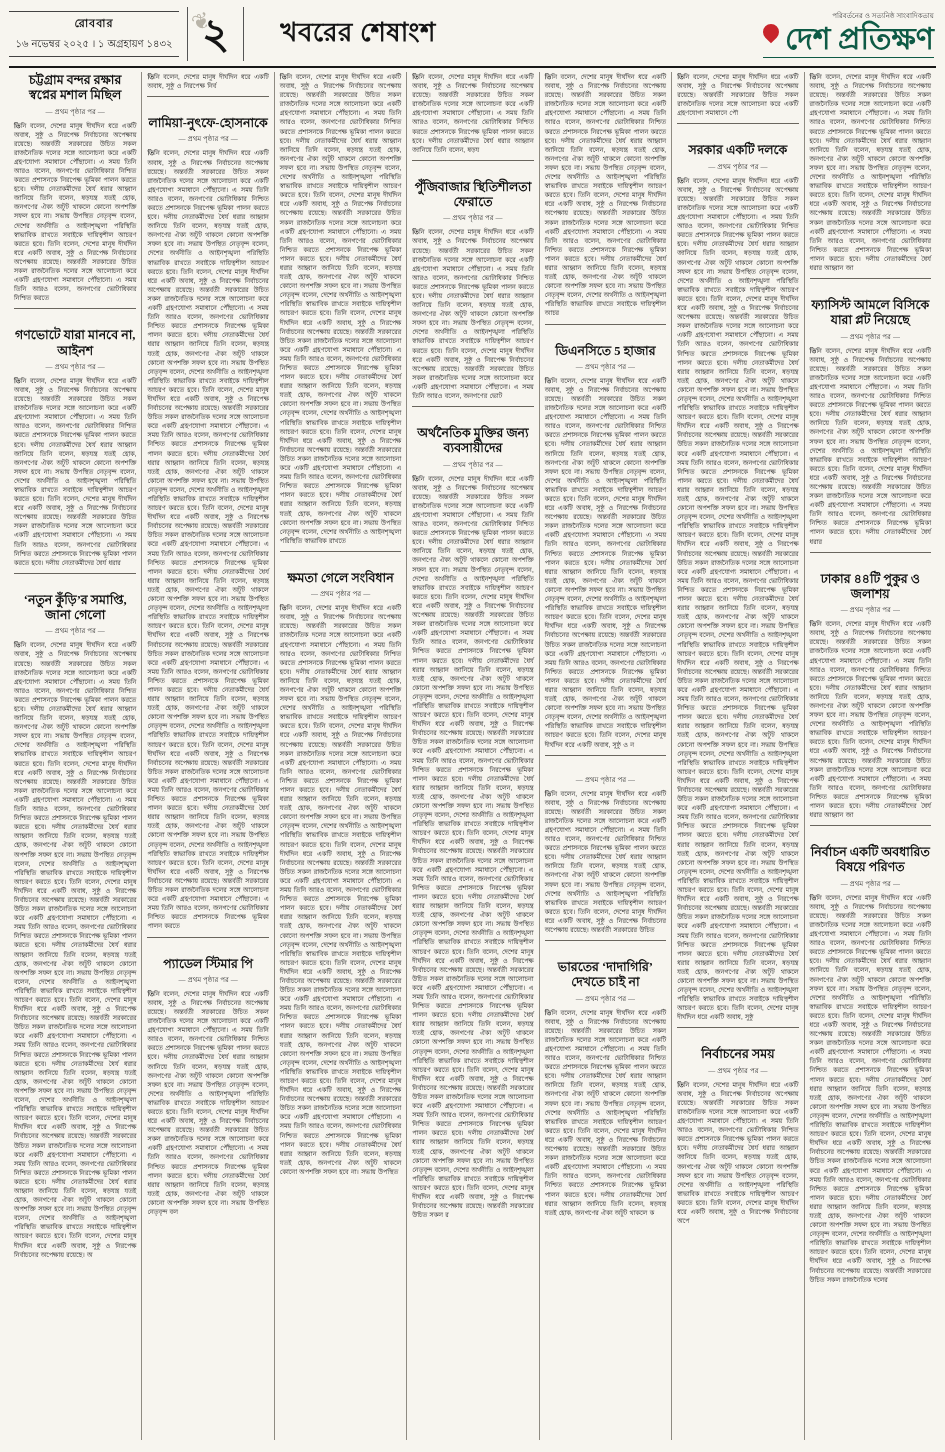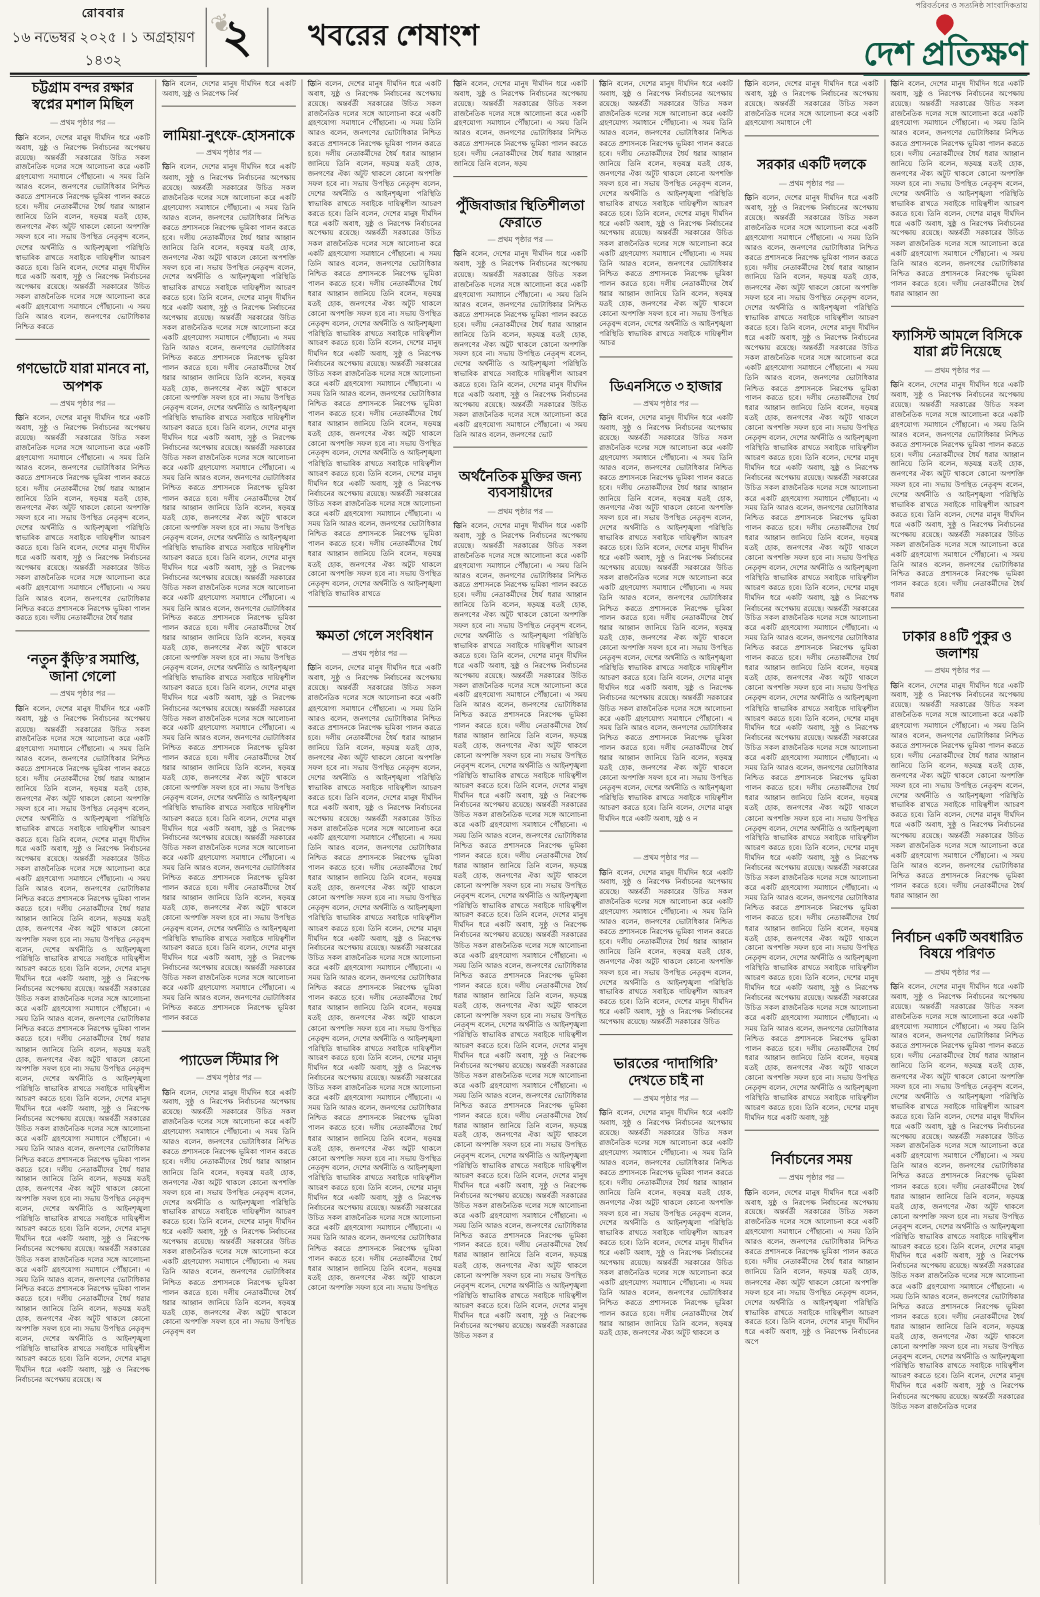--- a/index.html
+++ b/index.html
@@ -21,44 +21,44 @@
     border-bottom:2.5px solid #181818;
     padding-bottom:4px;
     box-sizing:border-box;
   }
   .mh-left{
     width:170px;flex:0 0 auto;text-align:center;
     border-top:1px solid #444;border-bottom:1px solid #444;
     padding:3px 0;margin-right:8px;
   }
   .mh-left .day{font-size:11px;font-weight:700;letter-spacing:1px;}
-  .mh-left .date{font-size:13px;margin-top:2px;color:#222;}
+  .mh-left .date{font-size:10px;margin-top:2px;color:#222;}
   .pageno-wrap{
     position:relative;flex:0 0 auto;
     border-left:1px solid #555;border-right:1px solid #555;
     padding:0 14px;margin-right:12px;height:54px;
     display:flex;align-items:center;justify-content:center;
   }
   .pageno-wrap .leaf{
     position:absolute;left:4px;top:2px;
     font-size:22px;color:#b9b4a8;transform:rotate(-20deg);
   }
   .pageno{font-size:42px;font-weight:700;font-family:"Liberation Serif","DejaVu Serif",serif;line-height:1;}
   .mh-section{
     flex:1 1 auto;
     font-size:26px;font-weight:700;letter-spacing:.5px;
     font-family:"Liberation Serif","DejaVu Serif",serif;
     margin-left:24px;
   }
   .mh-logo{flex:0 0 auto;text-align:right;padding-right:2px;}
   .mh-logo .tagline{font-size:7px;color:#444;margin-bottom:2px;}
   .paper-name{
-    display:flex;align-items:center;justify-content:flex-end;gap:6px;
+    display:flex;align-items:flex-start;justify-content:flex-end;gap:6px;
     font-size:30px;font-weight:700;color:#0e5a45;
-    font-family:"Liberation Serif","DejaVu Serif",serif;line-height:1;flex-direction:column;
+    font-family:"Liberation Serif","DejaVu Serif",serif;line-height:1;
   }
   .logo-mark{
     width:16px;height:16px;border-radius:50% 50% 50% 0;
     background:#c8242b;display:inline-block;flex:0 0 auto;
     transform:rotate(-45deg);
   }
   .mh-logo .logo-rule{border-top:1px solid #0e5a45;margin-top:3px;}
   
   .columns{
     display:grid;grid-template-columns:repeat(7,1fr);
@@ -113,21 +113,21 @@
   </div>
 
   <div class="columns" id="cols">
       <div class="col">
         <div class="block">
           <h3>চট্টগ্রাম বন্দর রক্ষার স্বপ্নের মশাল মিছিল</h3>
           <div class="kicker">প্রথম পৃষ্ঠার পর</div>
           <p class="body">তিনি বলেন, দেশের মানুষ দীর্ঘদিন ধরে একটি অবাধ, সুষ্ঠু ও নিরপেক্ষ নির্বাচনের অপেক্ষায় রয়েছে। অন্তর্বর্তী সরকারের উচিত সকল রাজনৈতিক দলের সঙ্গে আলোচনা করে একটি গ্রহণযোগ্য সমাধানে পৌঁছানো। এ সময় তিনি আরও বলেন, জনগণের ভোটাধিকার নিশ্চিত করতে প্রশাসনকে নিরপেক্ষ ভূমিকা পালন করতে হবে। দলীয় নেতাকর্মীদের ধৈর্য ধরার আহ্বান জানিয়ে তিনি বলেন, ষড়যন্ত্র যতই হোক, জনগণের ঐক্য অটুট থাকলে কোনো অপশক্তি সফল হবে না। সভায় উপস্থিত নেতৃবৃন্দ বলেন, দেশের অর্থনীতি ও আইনশৃঙ্খলা পরিস্থিতি স্বাভাবিক রাখতে সবাইকে দায়িত্বশীল আচরণ করতে হবে। তিনি বলেন, দেশের মানুষ দীর্ঘদিন ধরে একটি অবাধ, সুষ্ঠু ও নিরপেক্ষ নির্বাচনের অপেক্ষায় রয়েছে। অন্তর্বর্তী সরকারের উচিত সকল রাজনৈতিক দলের সঙ্গে আলোচনা করে একটি গ্রহণযোগ্য সমাধানে পৌঁছানো। এ সময় তিনি আরও বলেন, জনগণের ভোটাধিকার নিশ্চিত করতে </p>
         </div>
         <div class="block">
-          <h3>গণভোটে যারা মানবে না, অপশক</h3>
+          <h3>গণভোটে যারা মানবে না, আইনশ</h3>
           <div class="kicker">প্রথম পৃষ্ঠার পর</div>
           <p class="body">তিনি বলেন, দেশের মানুষ দীর্ঘদিন ধরে একটি অবাধ, সুষ্ঠু ও নিরপেক্ষ নির্বাচনের অপেক্ষায় রয়েছে। অন্তর্বর্তী সরকারের উচিত সকল রাজনৈতিক দলের সঙ্গে আলোচনা করে একটি গ্রহণযোগ্য সমাধানে পৌঁছানো। এ সময় তিনি আরও বলেন, জনগণের ভোটাধিকার নিশ্চিত করতে প্রশাসনকে নিরপেক্ষ ভূমিকা পালন করতে হবে। দলীয় নেতাকর্মীদের ধৈর্য ধরার আহ্বান জানিয়ে তিনি বলেন, ষড়যন্ত্র যতই হোক, জনগণের ঐক্য অটুট থাকলে কোনো অপশক্তি সফল হবে না। সভায় উপস্থিত নেতৃবৃন্দ বলেন, দেশের অর্থনীতি ও আইনশৃঙ্খলা পরিস্থিতি স্বাভাবিক রাখতে সবাইকে দায়িত্বশীল আচরণ করতে হবে। তিনি বলেন, দেশের মানুষ দীর্ঘদিন ধরে একটি অবাধ, সুষ্ঠু ও নিরপেক্ষ নির্বাচনের অপেক্ষায় রয়েছে। অন্তর্বর্তী সরকারের উচিত সকল রাজনৈতিক দলের সঙ্গে আলোচনা করে একটি গ্রহণযোগ্য সমাধানে পৌঁছানো। এ সময় তিনি আরও বলেন, জনগণের ভোটাধিকার নিশ্চিত করতে প্রশাসনকে নিরপেক্ষ ভূমিকা পালন করতে হবে। দলীয় নেতাকর্মীদের ধৈর্য ধরার</p>
         </div>
         <div class="block">
           <h3>‘নতুন কুঁড়ি’র সমাপ্তি, জানা গেলো</h3>
           <div class="kicker">প্রথম পৃষ্ঠার পর</div>
           <p class="body">তিনি বলেন, দেশের মানুষ দীর্ঘদিন ধরে একটি অবাধ, সুষ্ঠু ও নিরপেক্ষ নির্বাচনের অপেক্ষায় রয়েছে। অন্তর্বর্তী সরকারের উচিত সকল রাজনৈতিক দলের সঙ্গে আলোচনা করে একটি গ্রহণযোগ্য সমাধানে পৌঁছানো। এ সময় তিনি আরও বলেন, জনগণের ভোটাধিকার নিশ্চিত করতে প্রশাসনকে নিরপেক্ষ ভূমিকা পালন করতে হবে। দলীয় নেতাকর্মীদের ধৈর্য ধরার আহ্বান জানিয়ে তিনি বলেন, ষড়যন্ত্র যতই হোক, জনগণের ঐক্য অটুট থাকলে কোনো অপশক্তি সফল হবে না। সভায় উপস্থিত নেতৃবৃন্দ বলেন, দেশের অর্থনীতি ও আইনশৃঙ্খলা পরিস্থিতি স্বাভাবিক রাখতে সবাইকে দায়িত্বশীল আচরণ করতে হবে। তিনি বলেন, দেশের মানুষ দীর্ঘদিন ধরে একটি অবাধ, সুষ্ঠু ও নিরপেক্ষ নির্বাচনের অপেক্ষায় রয়েছে। অন্তর্বর্তী সরকারের উচিত সকল রাজনৈতিক দলের সঙ্গে আলোচনা করে একটি গ্রহণযোগ্য সমাধানে পৌঁছানো। এ সময় তিনি আরও বলেন, জনগণের ভোটাধিকার নিশ্চিত করতে প্রশাসনকে নিরপেক্ষ ভূমিকা পালন করতে হবে। দলীয় নেতাকর্মীদের ধৈর্য ধরার আহ্বান জানিয়ে তিনি বলেন, ষড়যন্ত্র যতই হোক, জনগণের ঐক্য অটুট থাকলে কোনো অপশক্তি সফল হবে না। সভায় উপস্থিত নেতৃবৃন্দ বলেন, দেশের অর্থনীতি ও আইনশৃঙ্খলা পরিস্থিতি স্বাভাবিক রাখতে সবাইকে দায়িত্বশীল আচরণ করতে হবে। তিনি বলেন, দেশের মানুষ দীর্ঘদিন ধরে একটি অবাধ, সুষ্ঠু ও নিরপেক্ষ নির্বাচনের অপেক্ষায় রয়েছে। অন্তর্বর্তী সরকারের উচিত সকল রাজনৈতিক দলের সঙ্গে আলোচনা করে একটি গ্রহণযোগ্য সমাধানে পৌঁছানো। এ সময় তিনি আরও বলেন, জনগণের ভোটাধিকার নিশ্চিত করতে প্রশাসনকে নিরপেক্ষ ভূমিকা পালন করতে হবে। দলীয় নেতাকর্মীদের ধৈর্য ধরার আহ্বান জানিয়ে তিনি বলেন, ষড়যন্ত্র যতই হোক, জনগণের ঐক্য অটুট থাকলে কোনো অপশক্তি সফল হবে না। সভায় উপস্থিত নেতৃবৃন্দ বলেন, দেশের অর্থনীতি ও আইনশৃঙ্খলা পরিস্থিতি স্বাভাবিক রাখতে সবাইকে দায়িত্বশীল আচরণ করতে হবে। তিনি বলেন, দেশের মানুষ দীর্ঘদিন ধরে একটি অবাধ, সুষ্ঠু ও নিরপেক্ষ নির্বাচনের অপেক্ষায় রয়েছে। অন্তর্বর্তী সরকারের উচিত সকল রাজনৈতিক দলের সঙ্গে আলোচনা করে একটি গ্রহণযোগ্য সমাধানে পৌঁছানো। এ সময় তিনি আরও বলেন, জনগণের ভোটাধিকার নিশ্চিত করতে প্রশাসনকে নিরপেক্ষ ভূমিকা পালন করতে হবে। দলীয় নেতাকর্মীদের ধৈর্য ধরার আহ্বান জানিয়ে তিনি বলেন, ষড়যন্ত্র যতই হোক, জনগণের ঐক্য অটুট থাকলে কোনো অপশক্তি সফল হবে না। সভায় উপস্থিত নেতৃবৃন্দ বলেন, দেশের অর্থনীতি ও আইনশৃঙ্খলা পরিস্থিতি স্বাভাবিক রাখতে সবাইকে দায়িত্বশীল আচরণ করতে হবে। তিনি বলেন, দেশের মানুষ দীর্ঘদিন ধরে একটি অবাধ, সুষ্ঠু ও নিরপেক্ষ নির্বাচনের অপেক্ষায় রয়েছে। অন্তর্বর্তী সরকারের উচিত সকল রাজনৈতিক দলের সঙ্গে আলোচনা করে একটি গ্রহণযোগ্য সমাধানে পৌঁছানো। এ সময় তিনি আরও বলেন, জনগণের ভোটাধিকার নিশ্চিত করতে প্রশাসনকে নিরপেক্ষ ভূমিকা পালন করতে হবে। দলীয় নেতাকর্মীদের ধৈর্য ধরার আহ্বান জানিয়ে তিনি বলেন, ষড়যন্ত্র যতই হোক, জনগণের ঐক্য অটুট থাকলে কোনো অপশক্তি সফল হবে না। সভায় উপস্থিত নেতৃবৃন্দ বলেন, দেশের অর্থনীতি ও আইনশৃঙ্খলা পরিস্থিতি স্বাভাবিক রাখতে সবাইকে দায়িত্বশীল আচরণ করতে হবে। তিনি বলেন, দেশের মানুষ দীর্ঘদিন ধরে একটি অবাধ, সুষ্ঠু ও নিরপেক্ষ নির্বাচনের অপেক্ষায় রয়েছে। অ</p>
         </div>
       </div>
       <div class="col">
@@ -168,21 +168,21 @@
           <h3>অর্থনৈতিক মুক্তির জন্য ব্যবসায়ীদের</h3>
           <div class="kicker">প্রথম পৃষ্ঠার পর</div>
           <p class="body">তিনি বলেন, দেশের মানুষ দীর্ঘদিন ধরে একটি অবাধ, সুষ্ঠু ও নিরপেক্ষ নির্বাচনের অপেক্ষায় রয়েছে। অন্তর্বর্তী সরকারের উচিত সকল রাজনৈতিক দলের সঙ্গে আলোচনা করে একটি গ্রহণযোগ্য সমাধানে পৌঁছানো। এ সময় তিনি আরও বলেন, জনগণের ভোটাধিকার নিশ্চিত করতে প্রশাসনকে নিরপেক্ষ ভূমিকা পালন করতে হবে। দলীয় নেতাকর্মীদের ধৈর্য ধরার আহ্বান জানিয়ে তিনি বলেন, ষড়যন্ত্র যতই হোক, জনগণের ঐক্য অটুট থাকলে কোনো অপশক্তি সফল হবে না। সভায় উপস্থিত নেতৃবৃন্দ বলেন, দেশের অর্থনীতি ও আইনশৃঙ্খলা পরিস্থিতি স্বাভাবিক রাখতে সবাইকে দায়িত্বশীল আচরণ করতে হবে। তিনি বলেন, দেশের মানুষ দীর্ঘদিন ধরে একটি অবাধ, সুষ্ঠু ও নিরপেক্ষ নির্বাচনের অপেক্ষায় রয়েছে। অন্তর্বর্তী সরকারের উচিত সকল রাজনৈতিক দলের সঙ্গে আলোচনা করে একটি গ্রহণযোগ্য সমাধানে পৌঁছানো। এ সময় তিনি আরও বলেন, জনগণের ভোটাধিকার নিশ্চিত করতে প্রশাসনকে নিরপেক্ষ ভূমিকা পালন করতে হবে। দলীয় নেতাকর্মীদের ধৈর্য ধরার আহ্বান জানিয়ে তিনি বলেন, ষড়যন্ত্র যতই হোক, জনগণের ঐক্য অটুট থাকলে কোনো অপশক্তি সফল হবে না। সভায় উপস্থিত নেতৃবৃন্দ বলেন, দেশের অর্থনীতি ও আইনশৃঙ্খলা পরিস্থিতি স্বাভাবিক রাখতে সবাইকে দায়িত্বশীল আচরণ করতে হবে। তিনি বলেন, দেশের মানুষ দীর্ঘদিন ধরে একটি অবাধ, সুষ্ঠু ও নিরপেক্ষ নির্বাচনের অপেক্ষায় রয়েছে। অন্তর্বর্তী সরকারের উচিত সকল রাজনৈতিক দলের সঙ্গে আলোচনা করে একটি গ্রহণযোগ্য সমাধানে পৌঁছানো। এ সময় তিনি আরও বলেন, জনগণের ভোটাধিকার নিশ্চিত করতে প্রশাসনকে নিরপেক্ষ ভূমিকা পালন করতে হবে। দলীয় নেতাকর্মীদের ধৈর্য ধরার আহ্বান জানিয়ে তিনি বলেন, ষড়যন্ত্র যতই হোক, জনগণের ঐক্য অটুট থাকলে কোনো অপশক্তি সফল হবে না। সভায় উপস্থিত নেতৃবৃন্দ বলেন, দেশের অর্থনীতি ও আইনশৃঙ্খলা পরিস্থিতি স্বাভাবিক রাখতে সবাইকে দায়িত্বশীল আচরণ করতে হবে। তিনি বলেন, দেশের মানুষ দীর্ঘদিন ধরে একটি অবাধ, সুষ্ঠু ও নিরপেক্ষ নির্বাচনের অপেক্ষায় রয়েছে। অন্তর্বর্তী সরকারের উচিত সকল রাজনৈতিক দলের সঙ্গে আলোচনা করে একটি গ্রহণযোগ্য সমাধানে পৌঁছানো। এ সময় তিনি আরও বলেন, জনগণের ভোটাধিকার নিশ্চিত করতে প্রশাসনকে নিরপেক্ষ ভূমিকা পালন করতে হবে। দলীয় নেতাকর্মীদের ধৈর্য ধরার আহ্বান জানিয়ে তিনি বলেন, ষড়যন্ত্র যতই হোক, জনগণের ঐক্য অটুট থাকলে কোনো অপশক্তি সফল হবে না। সভায় উপস্থিত নেতৃবৃন্দ বলেন, দেশের অর্থনীতি ও আইনশৃঙ্খলা পরিস্থিতি স্বাভাবিক রাখতে সবাইকে দায়িত্বশীল আচরণ করতে হবে। তিনি বলেন, দেশের মানুষ দীর্ঘদিন ধরে একটি অবাধ, সুষ্ঠু ও নিরপেক্ষ নির্বাচনের অপেক্ষায় রয়েছে। অন্তর্বর্তী সরকারের উচিত সকল রাজনৈতিক দলের সঙ্গে আলোচনা করে একটি গ্রহণযোগ্য সমাধানে পৌঁছানো। এ সময় তিনি আরও বলেন, জনগণের ভোটাধিকার নিশ্চিত করতে প্রশাসনকে নিরপেক্ষ ভূমিকা পালন করতে হবে। দলীয় নেতাকর্মীদের ধৈর্য ধরার আহ্বান জানিয়ে তিনি বলেন, ষড়যন্ত্র যতই হোক, জনগণের ঐক্য অটুট থাকলে কোনো অপশক্তি সফল হবে না। সভায় উপস্থিত নেতৃবৃন্দ বলেন, দেশের অর্থনীতি ও আইনশৃঙ্খলা পরিস্থিতি স্বাভাবিক রাখতে সবাইকে দায়িত্বশীল আচরণ করতে হবে। তিনি বলেন, দেশের মানুষ দীর্ঘদিন ধরে একটি অবাধ, সুষ্ঠু ও নিরপেক্ষ নির্বাচনের অপেক্ষায় রয়েছে। অন্তর্বর্তী সরকারের উচিত সকল রাজনৈতিক দলের সঙ্গে আলোচনা করে একটি গ্রহণযোগ্য সমাধানে পৌঁছানো। এ সময় তিনি আরও বলেন, জনগণের ভোটাধিকার নিশ্চিত করতে প্রশাসনকে নিরপেক্ষ ভূমিকা পালন করতে হবে। দলীয় নেতাকর্মীদের ধৈর্য ধরার আহ্বান জানিয়ে তিনি বলেন, ষড়যন্ত্র যতই হোক, জনগণের ঐক্য অটুট থাকলে কোনো অপশক্তি সফল হবে না। সভায় উপস্থিত নেতৃবৃন্দ বলেন, দেশের অর্থনীতি ও আইনশৃঙ্খলা পরিস্থিতি স্বাভাবিক রাখতে সবাইকে দায়িত্বশীল আচরণ করতে হবে। তিনি বলেন, দেশের মানুষ দীর্ঘদিন ধরে একটি অবাধ, সুষ্ঠু ও নিরপেক্ষ নির্বাচনের অপেক্ষায় রয়েছে। অন্তর্বর্তী সরকারের উচিত সকল র</p>
         </div>
       </div>
       <div class="col">
         <div class="block">
           <p class="body">তিনি বলেন, দেশের মানুষ দীর্ঘদিন ধরে একটি অবাধ, সুষ্ঠু ও নিরপেক্ষ নির্বাচনের অপেক্ষায় রয়েছে। অন্তর্বর্তী সরকারের উচিত সকল রাজনৈতিক দলের সঙ্গে আলোচনা করে একটি গ্রহণযোগ্য সমাধানে পৌঁছানো। এ সময় তিনি আরও বলেন, জনগণের ভোটাধিকার নিশ্চিত করতে প্রশাসনকে নিরপেক্ষ ভূমিকা পালন করতে হবে। দলীয় নেতাকর্মীদের ধৈর্য ধরার আহ্বান জানিয়ে তিনি বলেন, ষড়যন্ত্র যতই হোক, জনগণের ঐক্য অটুট থাকলে কোনো অপশক্তি সফল হবে না। সভায় উপস্থিত নেতৃবৃন্দ বলেন, দেশের অর্থনীতি ও আইনশৃঙ্খলা পরিস্থিতি স্বাভাবিক রাখতে সবাইকে দায়িত্বশীল আচরণ করতে হবে। তিনি বলেন, দেশের মানুষ দীর্ঘদিন ধরে একটি অবাধ, সুষ্ঠু ও নিরপেক্ষ নির্বাচনের অপেক্ষায় রয়েছে। অন্তর্বর্তী সরকারের উচিত সকল রাজনৈতিক দলের সঙ্গে আলোচনা করে একটি গ্রহণযোগ্য সমাধানে পৌঁছানো। এ সময় তিনি আরও বলেন, জনগণের ভোটাধিকার নিশ্চিত করতে প্রশাসনকে নিরপেক্ষ ভূমিকা পালন করতে হবে। দলীয় নেতাকর্মীদের ধৈর্য ধরার আহ্বান জানিয়ে তিনি বলেন, ষড়যন্ত্র যতই হোক, জনগণের ঐক্য অটুট থাকলে কোনো অপশক্তি সফল হবে না। সভায় উপস্থিত নেতৃবৃন্দ বলেন, দেশের অর্থনীতি ও আইনশৃঙ্খলা পরিস্থিতি স্বাভাবিক রাখতে সবাইকে দায়িত্বশীল আচর</p>
         </div>
         <div class="block">
-          <h3>ডিএনসিতে ৩ হাজার</h3>
+          <h3>ডিএনসিতে 5 হাজার</h3>
           <div class="kicker">প্রথম পৃষ্ঠার পর</div>
           <p class="body">তিনি বলেন, দেশের মানুষ দীর্ঘদিন ধরে একটি অবাধ, সুষ্ঠু ও নিরপেক্ষ নির্বাচনের অপেক্ষায় রয়েছে। অন্তর্বর্তী সরকারের উচিত সকল রাজনৈতিক দলের সঙ্গে আলোচনা করে একটি গ্রহণযোগ্য সমাধানে পৌঁছানো। এ সময় তিনি আরও বলেন, জনগণের ভোটাধিকার নিশ্চিত করতে প্রশাসনকে নিরপেক্ষ ভূমিকা পালন করতে হবে। দলীয় নেতাকর্মীদের ধৈর্য ধরার আহ্বান জানিয়ে তিনি বলেন, ষড়যন্ত্র যতই হোক, জনগণের ঐক্য অটুট থাকলে কোনো অপশক্তি সফল হবে না। সভায় উপস্থিত নেতৃবৃন্দ বলেন, দেশের অর্থনীতি ও আইনশৃঙ্খলা পরিস্থিতি স্বাভাবিক রাখতে সবাইকে দায়িত্বশীল আচরণ করতে হবে। তিনি বলেন, দেশের মানুষ দীর্ঘদিন ধরে একটি অবাধ, সুষ্ঠু ও নিরপেক্ষ নির্বাচনের অপেক্ষায় রয়েছে। অন্তর্বর্তী সরকারের উচিত সকল রাজনৈতিক দলের সঙ্গে আলোচনা করে একটি গ্রহণযোগ্য সমাধানে পৌঁছানো। এ সময় তিনি আরও বলেন, জনগণের ভোটাধিকার নিশ্চিত করতে প্রশাসনকে নিরপেক্ষ ভূমিকা পালন করতে হবে। দলীয় নেতাকর্মীদের ধৈর্য ধরার আহ্বান জানিয়ে তিনি বলেন, ষড়যন্ত্র যতই হোক, জনগণের ঐক্য অটুট থাকলে কোনো অপশক্তি সফল হবে না। সভায় উপস্থিত নেতৃবৃন্দ বলেন, দেশের অর্থনীতি ও আইনশৃঙ্খলা পরিস্থিতি স্বাভাবিক রাখতে সবাইকে দায়িত্বশীল আচরণ করতে হবে। তিনি বলেন, দেশের মানুষ দীর্ঘদিন ধরে একটি অবাধ, সুষ্ঠু ও নিরপেক্ষ নির্বাচনের অপেক্ষায় রয়েছে। অন্তর্বর্তী সরকারের উচিত সকল রাজনৈতিক দলের সঙ্গে আলোচনা করে একটি গ্রহণযোগ্য সমাধানে পৌঁছানো। এ সময় তিনি আরও বলেন, জনগণের ভোটাধিকার নিশ্চিত করতে প্রশাসনকে নিরপেক্ষ ভূমিকা পালন করতে হবে। দলীয় নেতাকর্মীদের ধৈর্য ধরার আহ্বান জানিয়ে তিনি বলেন, ষড়যন্ত্র যতই হোক, জনগণের ঐক্য অটুট থাকলে কোনো অপশক্তি সফল হবে না। সভায় উপস্থিত নেতৃবৃন্দ বলেন, দেশের অর্থনীতি ও আইনশৃঙ্খলা পরিস্থিতি স্বাভাবিক রাখতে সবাইকে দায়িত্বশীল আচরণ করতে হবে। তিনি বলেন, দেশের মানুষ দীর্ঘদিন ধরে একটি অবাধ, সুষ্ঠু ও ন</p>
         </div>
         <div class="block">
           <div class="kicker">প্রথম পৃষ্ঠার পর</div>
           <p class="body">তিনি বলেন, দেশের মানুষ দীর্ঘদিন ধরে একটি অবাধ, সুষ্ঠু ও নিরপেক্ষ নির্বাচনের অপেক্ষায় রয়েছে। অন্তর্বর্তী সরকারের উচিত সকল রাজনৈতিক দলের সঙ্গে আলোচনা করে একটি গ্রহণযোগ্য সমাধানে পৌঁছানো। এ সময় তিনি আরও বলেন, জনগণের ভোটাধিকার নিশ্চিত করতে প্রশাসনকে নিরপেক্ষ ভূমিকা পালন করতে হবে। দলীয় নেতাকর্মীদের ধৈর্য ধরার আহ্বান জানিয়ে তিনি বলেন, ষড়যন্ত্র যতই হোক, জনগণের ঐক্য অটুট থাকলে কোনো অপশক্তি সফল হবে না। সভায় উপস্থিত নেতৃবৃন্দ বলেন, দেশের অর্থনীতি ও আইনশৃঙ্খলা পরিস্থিতি স্বাভাবিক রাখতে সবাইকে দায়িত্বশীল আচরণ করতে হবে। তিনি বলেন, দেশের মানুষ দীর্ঘদিন ধরে একটি অবাধ, সুষ্ঠু ও নিরপেক্ষ নির্বাচনের অপেক্ষায় রয়েছে। অন্তর্বর্তী সরকারের উচিত </p>
         </div>
         <div class="block">
           <h3>ভারতের ‘দাদাগিরি’ দেখতে চাই না</h3>
           <div class="kicker">প্রথম পৃষ্ঠার পর</div>

